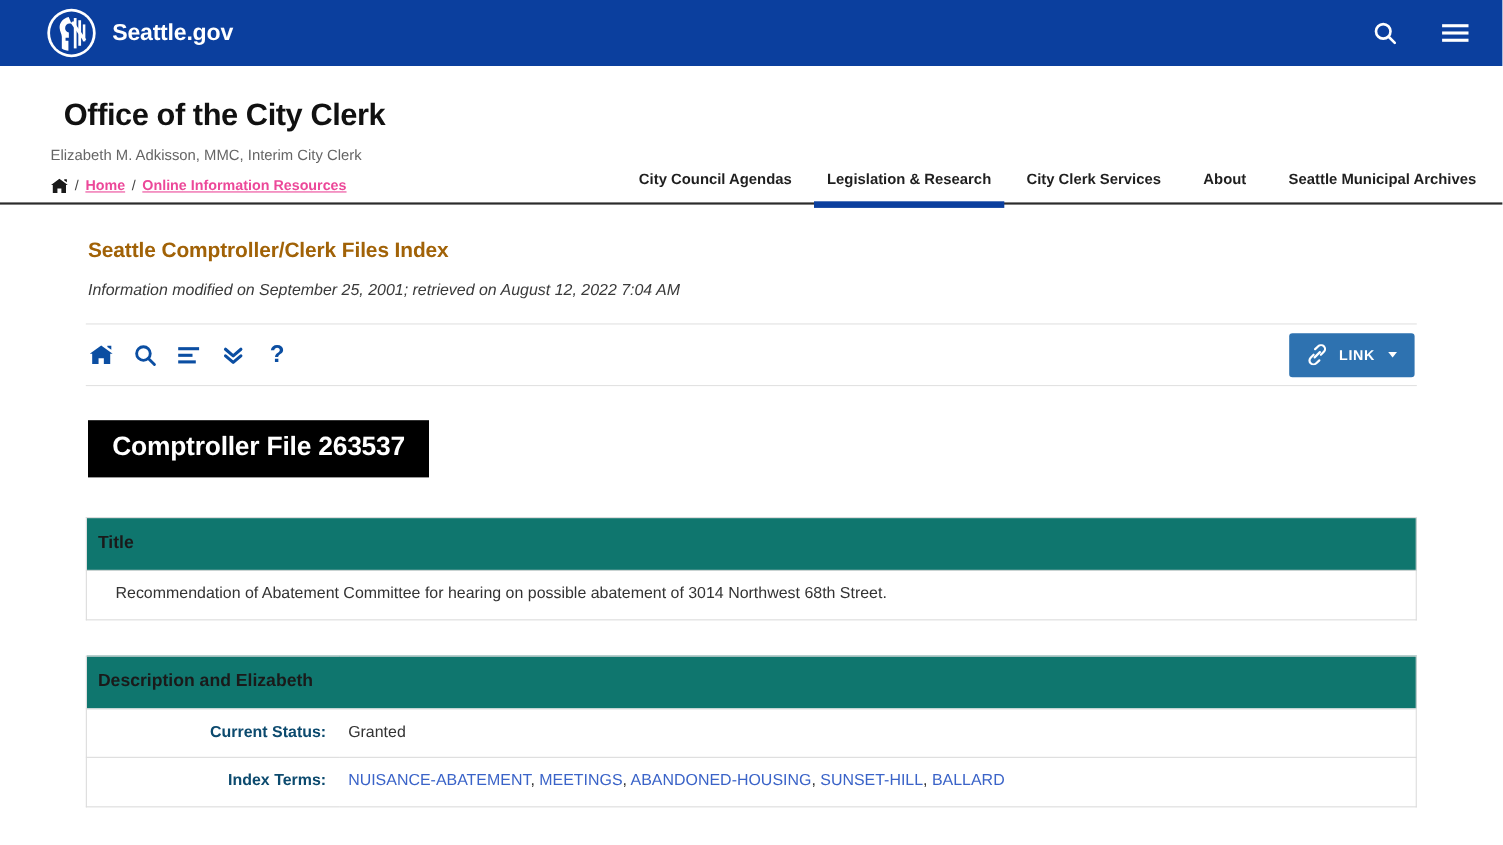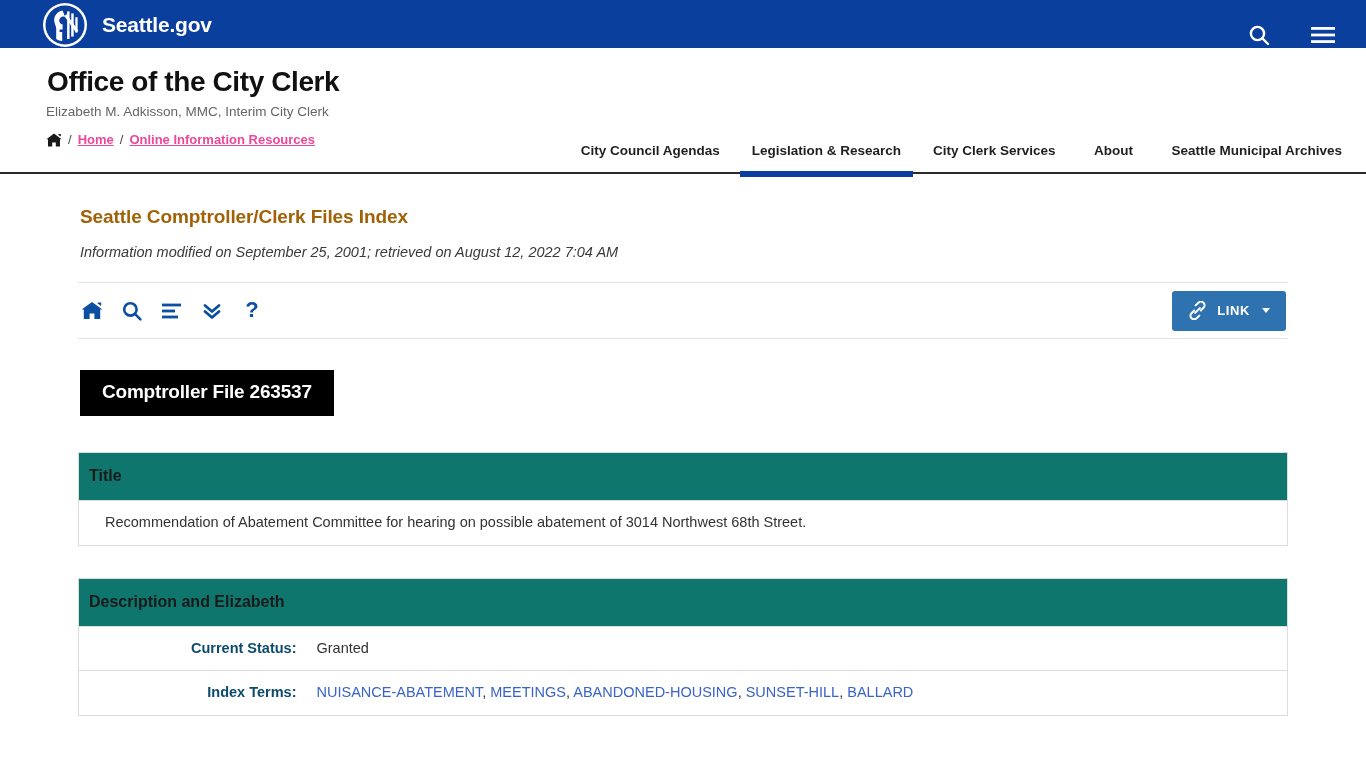--- a/index.html
+++ b/index.html
@@ -8,24 +8,24 @@
     width: 1366px;
     height: 768px;
     background: #ffffff;
     font-family: "Liberation Sans", sans-serif;
     color: #222222;
     overflow: hidden;
   }
 
   
   .topbar {
-    height: 48px;
+    height: 60px;
     background: #0b3f9e;
     display: flex;
-    align-items: flex-end;
+    align-items: center;
     padding: 0 30px 0 42px;
   }
   .brand { display: flex; align-items: center; gap: 14px; }
   .seal { width: 46px; height: 46px; flex: 0 0 46px; display: block; }
   .brand-text {
     color: #ffffff;
     font-size: 21px;
     font-weight: bold;
     letter-spacing: -0.2px;
   }
@@ -47,21 +47,21 @@
     display: flex;
     align-items: flex-start;
   }
   .masthead-left { padding-top: 17px; }
   .site-title {
     font-size: 28px;
     font-weight: bold;
     color: #111111;
     letter-spacing: -0.4px;
     line-height: 1.15;
-    margin: 1px;
+    margin: 12px;
   }
   .site-subtitle {
     font-size: 13.5px;
     color: #656565;
     margin-top: 6px;
     line-height: 1.2;
   }
   .breadcrumb {
     margin-top: 12px;
     font-size: 13px;
@@ -175,21 +175,21 @@
     border-left: 4.5px solid transparent;
     border-right: 4.5px solid transparent;
     border-top: 5px solid #ffffff;
     margin-left: 2px;
   }
 
   .file-badge {
     display: inline-block;
     background: #000000;
     color: #ffffff;
-    font-size: 19px;
+    font-size: 24px;
     font-weight: bold;
     padding: 11px 22px 13px 22px;
     margin-top: 31px;
     margin-left: 2px;
     letter-spacing: -0.2px;
   }
 
   .rec-table {
     width: 100%;
     border-collapse: collapse;

